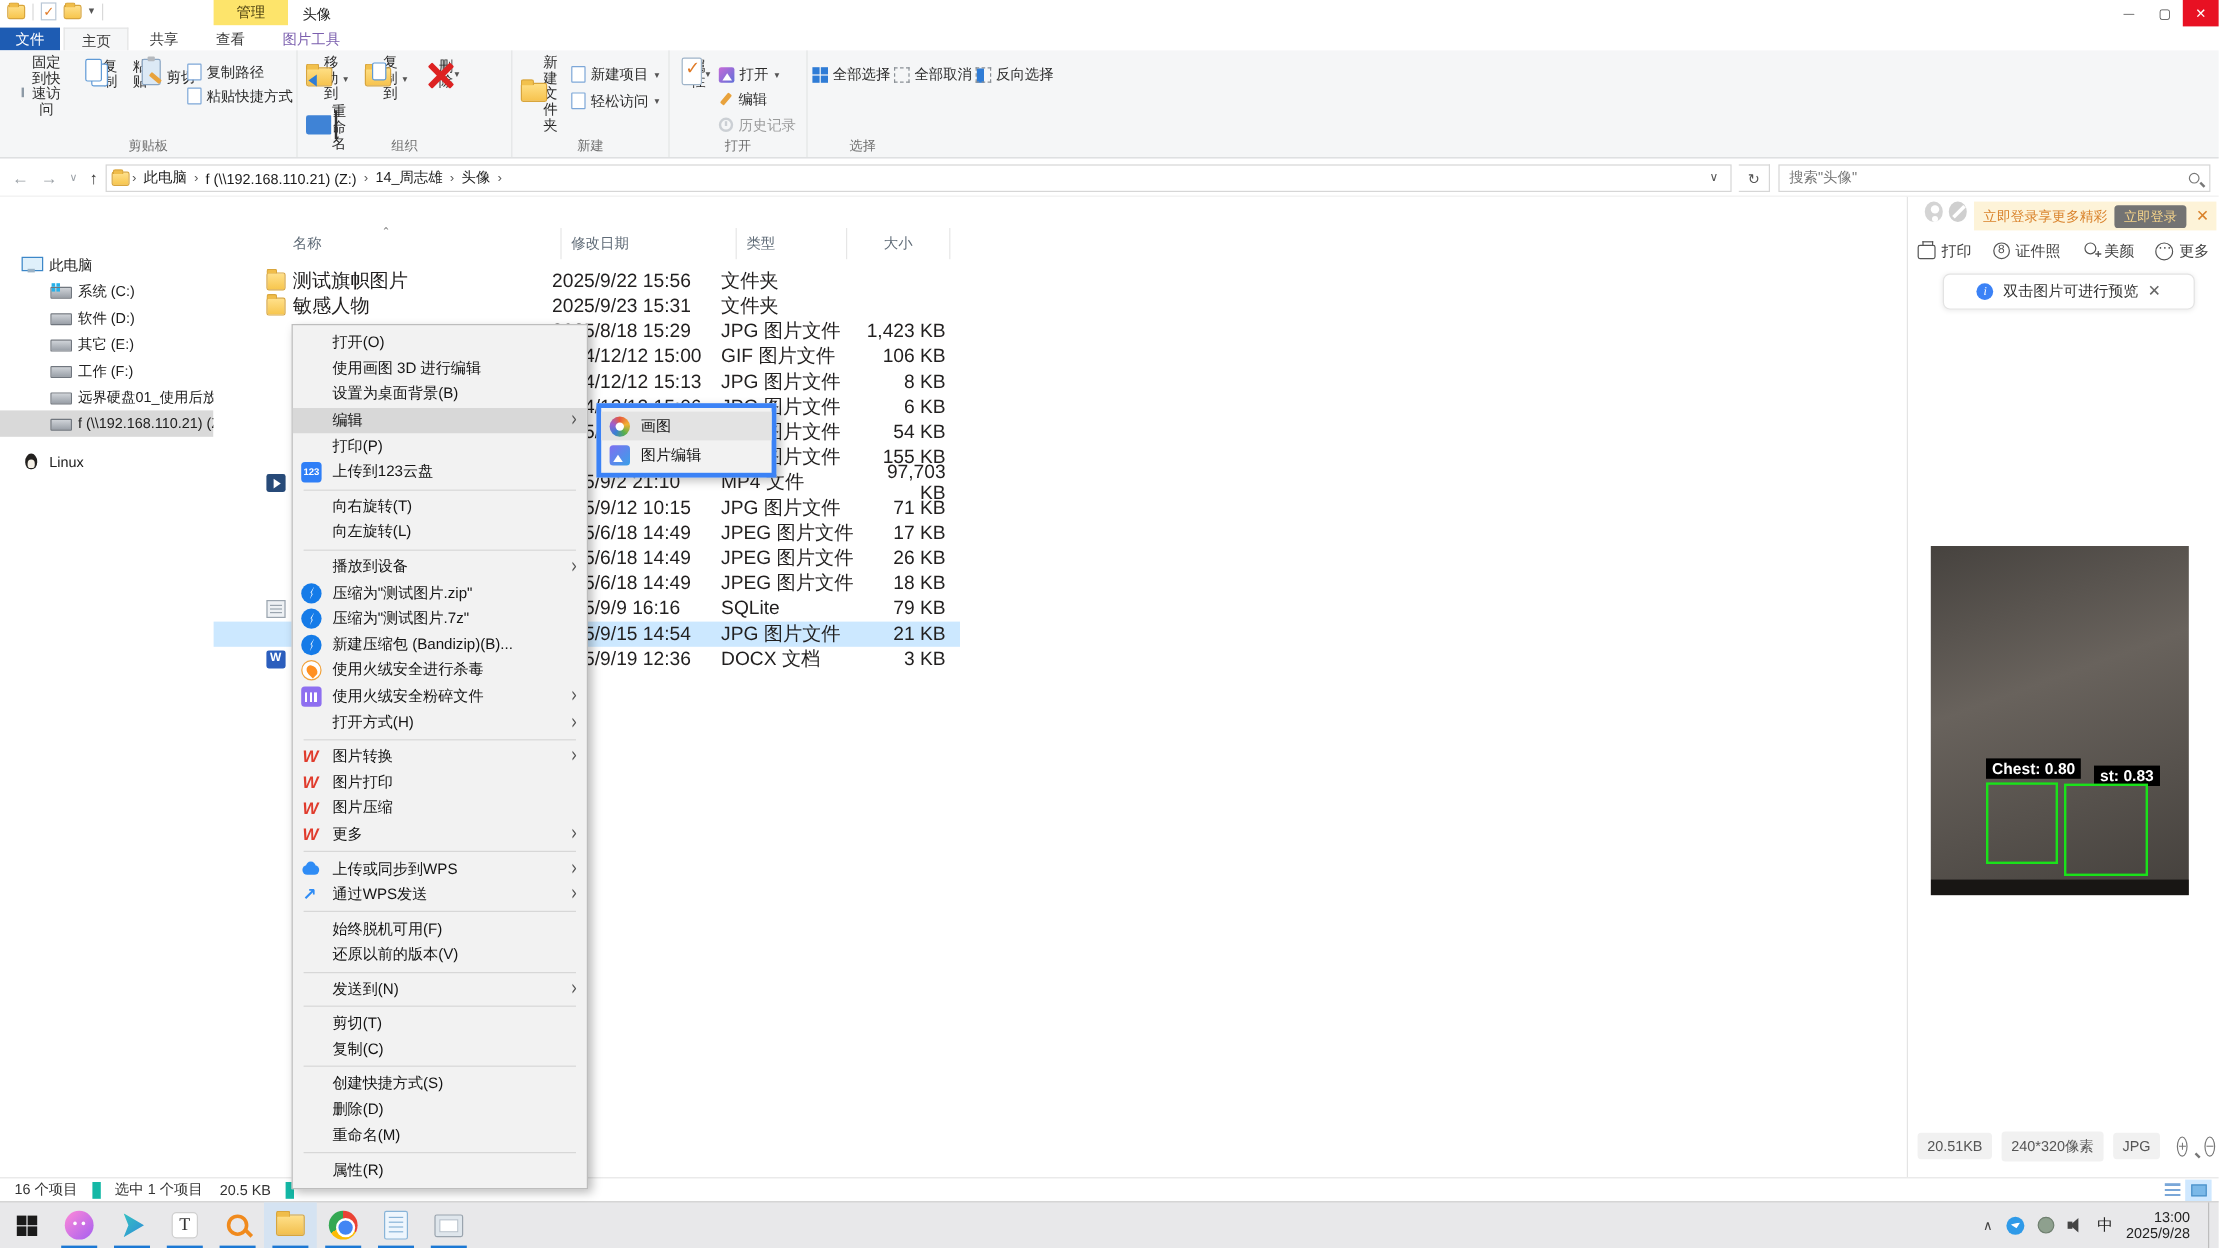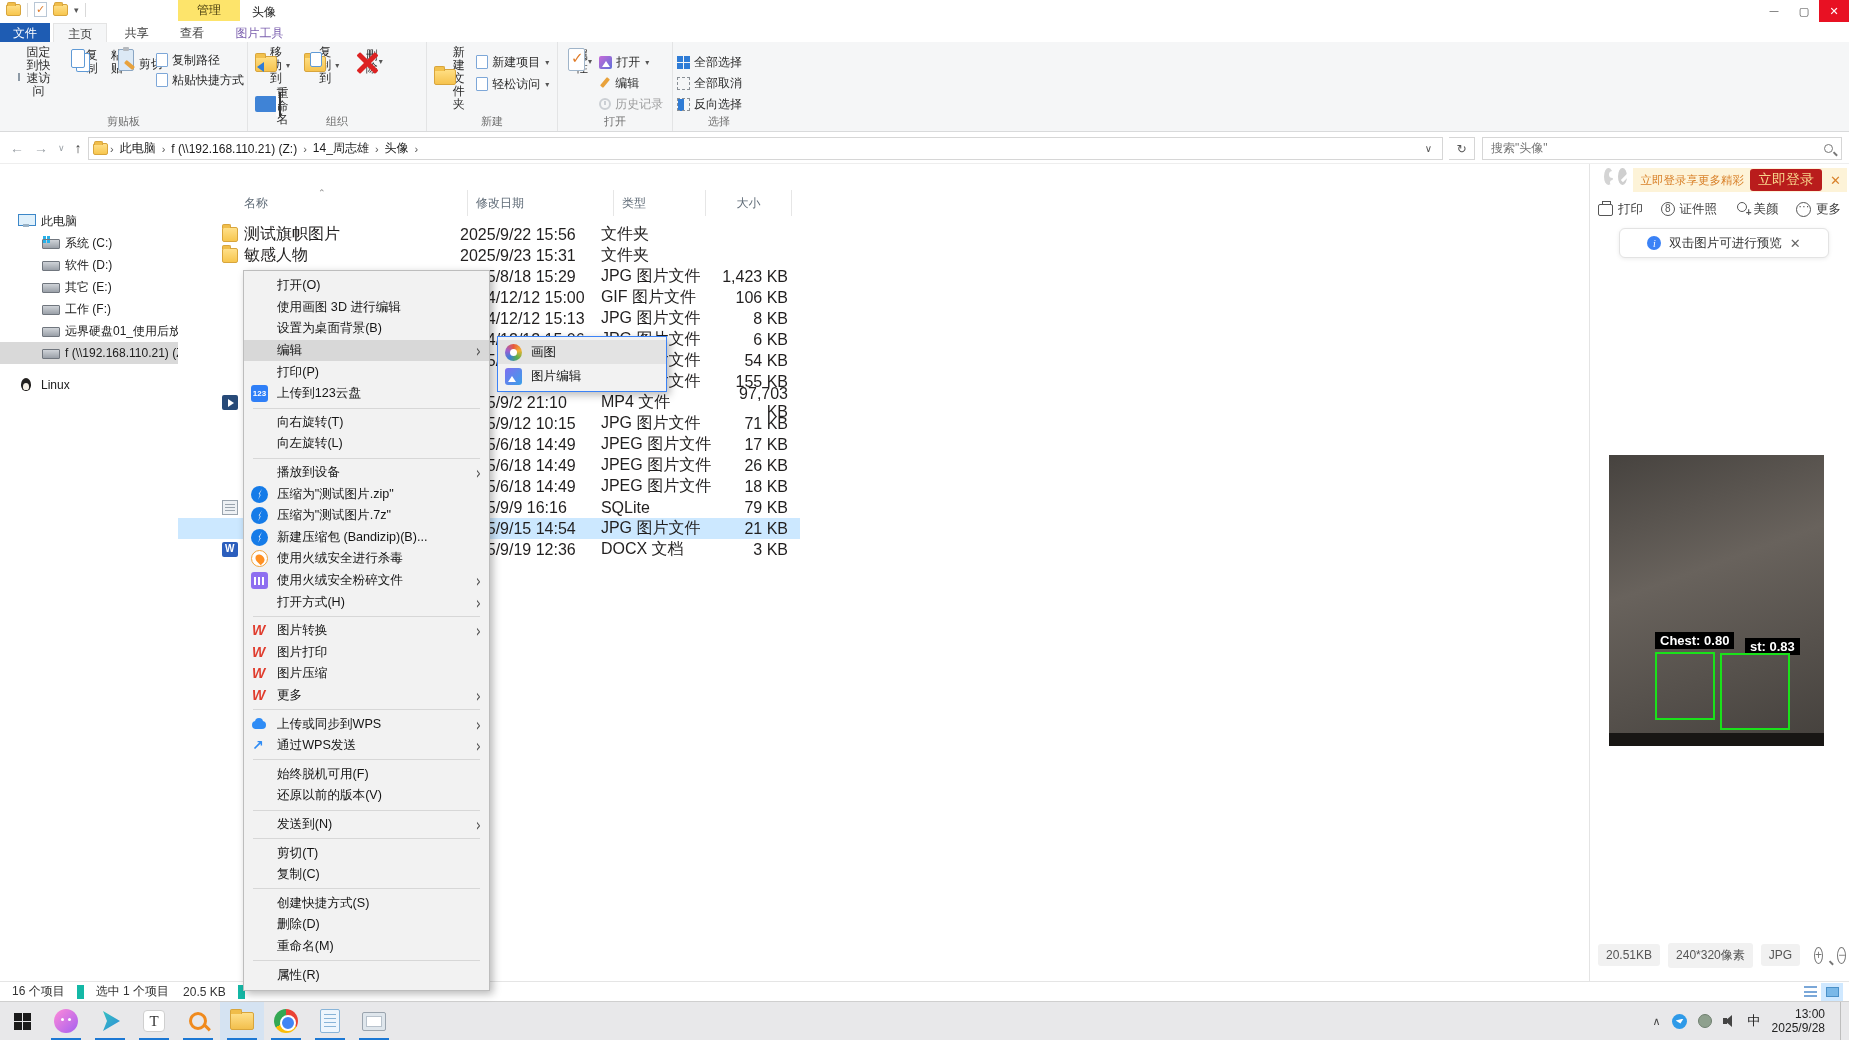--- a/index.html
+++ b/index.html
@@ -147,34 +147,34 @@
 .shredder-icon:after{content:"";position:absolute;left:3px;top:5px;width:11px;height:8px;
  background:repeating-linear-gradient(90deg,#fff 0 2px,#8e6ff0 2px 4px)}
 .wps-icon:after{content:"W";position:absolute;left:1px;top:0;color:#e03c2d;font-size:14px;font-weight:bold;font-style:italic}
 .wps-cloud-icon:after{content:"";position:absolute;left:1px;top:5px;width:14px;height:8px;background:#2f8cf5;border-radius:5px}
 .wps-cloud-icon:before{content:"";position:absolute;left:4px;top:2px;width:8px;height:8px;background:#2f8cf5;border-radius:50%}
 .wps-send-icon:after{content:"↗";position:absolute;left:1px;top:0;color:#2f8cf5;font-size:14px;font-weight:bold}
 .paint-icon{border-radius:50%;background:conic-gradient(#e8593c,#f2b233,#58b04a,#3a7fd6,#9e5fd0,#e8593c)}
 .paint-icon:after{content:"";position:absolute;left:5px;top:5px;width:7px;height:7px;background:#fff;border-radius:50%}
 .image-edit-icon{background:linear-gradient(135deg,#7f6ff0,#3aa0e8);border-radius:3px}
 .image-edit-icon:after{content:"";position:absolute;left:3px;bottom:3px;border:4px solid transparent;border-bottom:6px solid #fff;border-top:none}
-#submenu{position:absolute;left:497px;top:336px;width:170px;background:#f2f2f2;border:1px solid #3b82f6;box-shadow:3px 3px 8px rgba(0,0,0,.28);padding:3px 0;z-index:60}
+#submenu{position:absolute;left:497px;top:336px;width:150px;background:#f2f2f2;border:4px solid #3b82f6;box-shadow:3px 3px 8px rgba(0,0,0,.28);padding:3px 0;z-index:60}
 #submenu .mitem{height:24px}
 #submenu .mitem.hl{background:#e3e3e3}
 
 
 #preview{position:absolute;left:1589px;top:164px;width:260px;height:817px;background:#fff;border-left:1px solid #e4e4e4}
 .pv-promo{position:absolute;left:14px;top:4px;right:2px;height:24px;display:flex;align-items:flex-start}
 .avatar-icon{width:17px;height:17px;border-radius:50%;background:#d4d4d4;position:relative;margin-right:5px}
 .avatar-icon:after{content:"";position:absolute;left:5px;top:3px;width:7px;height:7px;background:#fff;border-radius:50%;box-shadow:0 8px 0 -1px #fff}
 .theme-icon{width:17px;height:17px;border-radius:50%;background:#cfcfcf;position:relative;margin-right:6px}
 .theme-icon:after{content:"";position:absolute;left:2px;top:7px;width:13px;height:3px;background:#fff;transform:rotate(-45deg)}
 .promo-strip{flex:1;height:24px;background:#fdf3d8;display:flex;align-items:center;padding:0 4px 0 8px;gap:6px}
 .promo-text{color:#d9822b;font-size:11.5px;white-space:nowrap}
-.login-btn{background:#b91c1c;color:#f7d58b;font-size:14px;padding:2px 8px;border-radius:3px;white-space:nowrap}
+.login-btn{background:#737373;color:#f7d58b;font-size:11px;padding:2px 8px;border-radius:3px;white-space:nowrap}
 .promo-close{color:#d9822b;font-size:13px;padding:0 2px}
 .pv-tools{position:absolute;left:8px;top:34px;right:8px;height:22px;display:flex;justify-content:space-between;align-items:center;color:#3f3f3f;font-size:12.5px}
 .pv-tool{display:flex;align-items:center;gap:5px}
 .printer-icon{width:15px;height:12px;position:relative;border:1.5px solid #555;border-radius:2px;margin-top:2px}
 .printer-icon:before{content:"";position:absolute;left:3px;top:-4px;width:7px;height:3px;border:1.5px solid #555;border-bottom:none}
 .id-photo-icon{width:14px;height:14px;border:1.5px solid #555;border-radius:50%;position:relative}
 .id-photo-icon:after{content:"8";position:absolute;left:3.5px;top:0;font-size:10px;color:#555}
 .beauty-icon{width:14px;height:14px;position:relative}
 .beauty-icon:before{content:"";position:absolute;left:2px;top:0;width:8px;height:8px;border:1.5px solid #555;border-radius:50%}
 .beauty-icon:after{content:"+";position:absolute;right:-3px;bottom:-2px;color:#555;font-size:10px;font-weight:bold}
@@ -381,21 +381,21 @@
         </span>
         <span class="rbtn-sm dis">
           <span class="s-hist"></span>
           <span>历史记录</span>
         </span>
       </div>
       <div class="rgroup-label">打开</div>
     </div>
 
     <div class="rgroup" style="left:673px;width:92px;border-right:none">
-      <div style="display:inline-flex;flex-direction:column;gap:3px;vertical-align:top;margin-top:8px;margin-left:4px">
+      <div style="display:inline-flex;flex-direction:row;gap:3px;vertical-align:top;margin-top:8px;margin-left:4px">
         <span class="rbtn-sm">
           <span class="s-grid"></span>
           <span>全部选择</span>
         </span>
         <span class="rbtn-sm">
           <span class="s-grid none"></span>
           <span>全部取消</span>
         </span>
         <span class="rbtn-sm">
           <span class="s-grid inv"></span>

